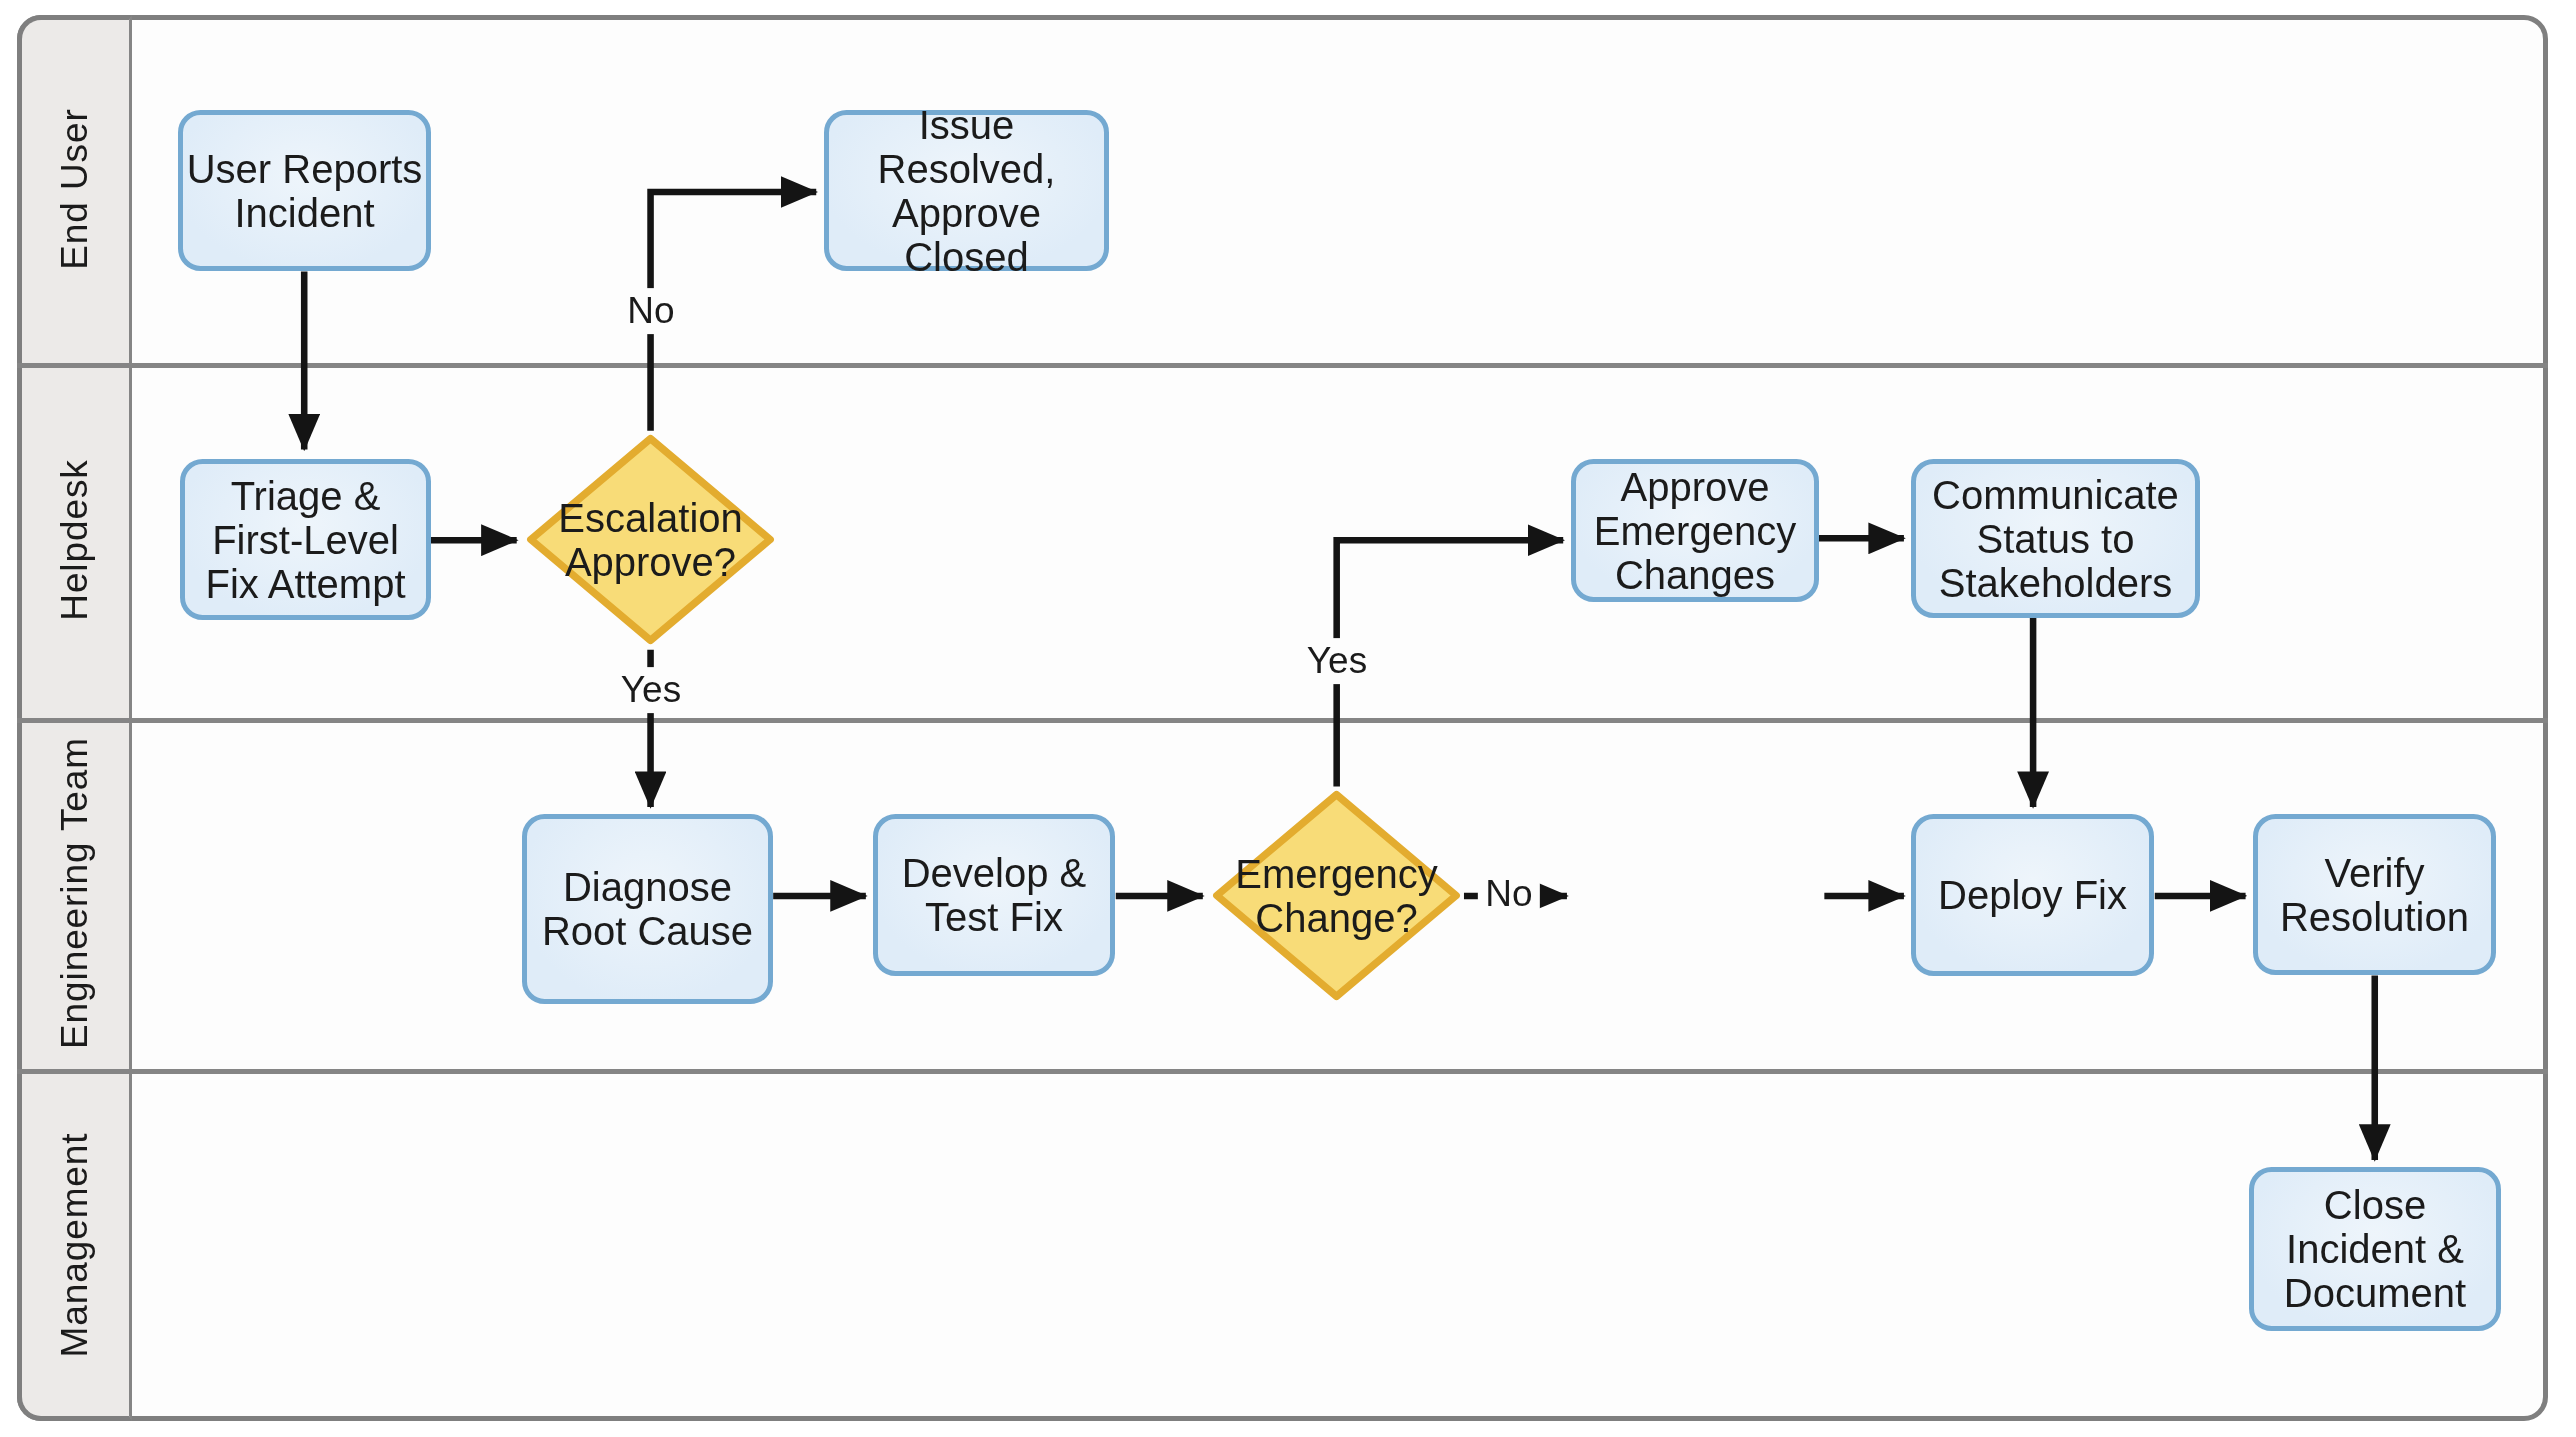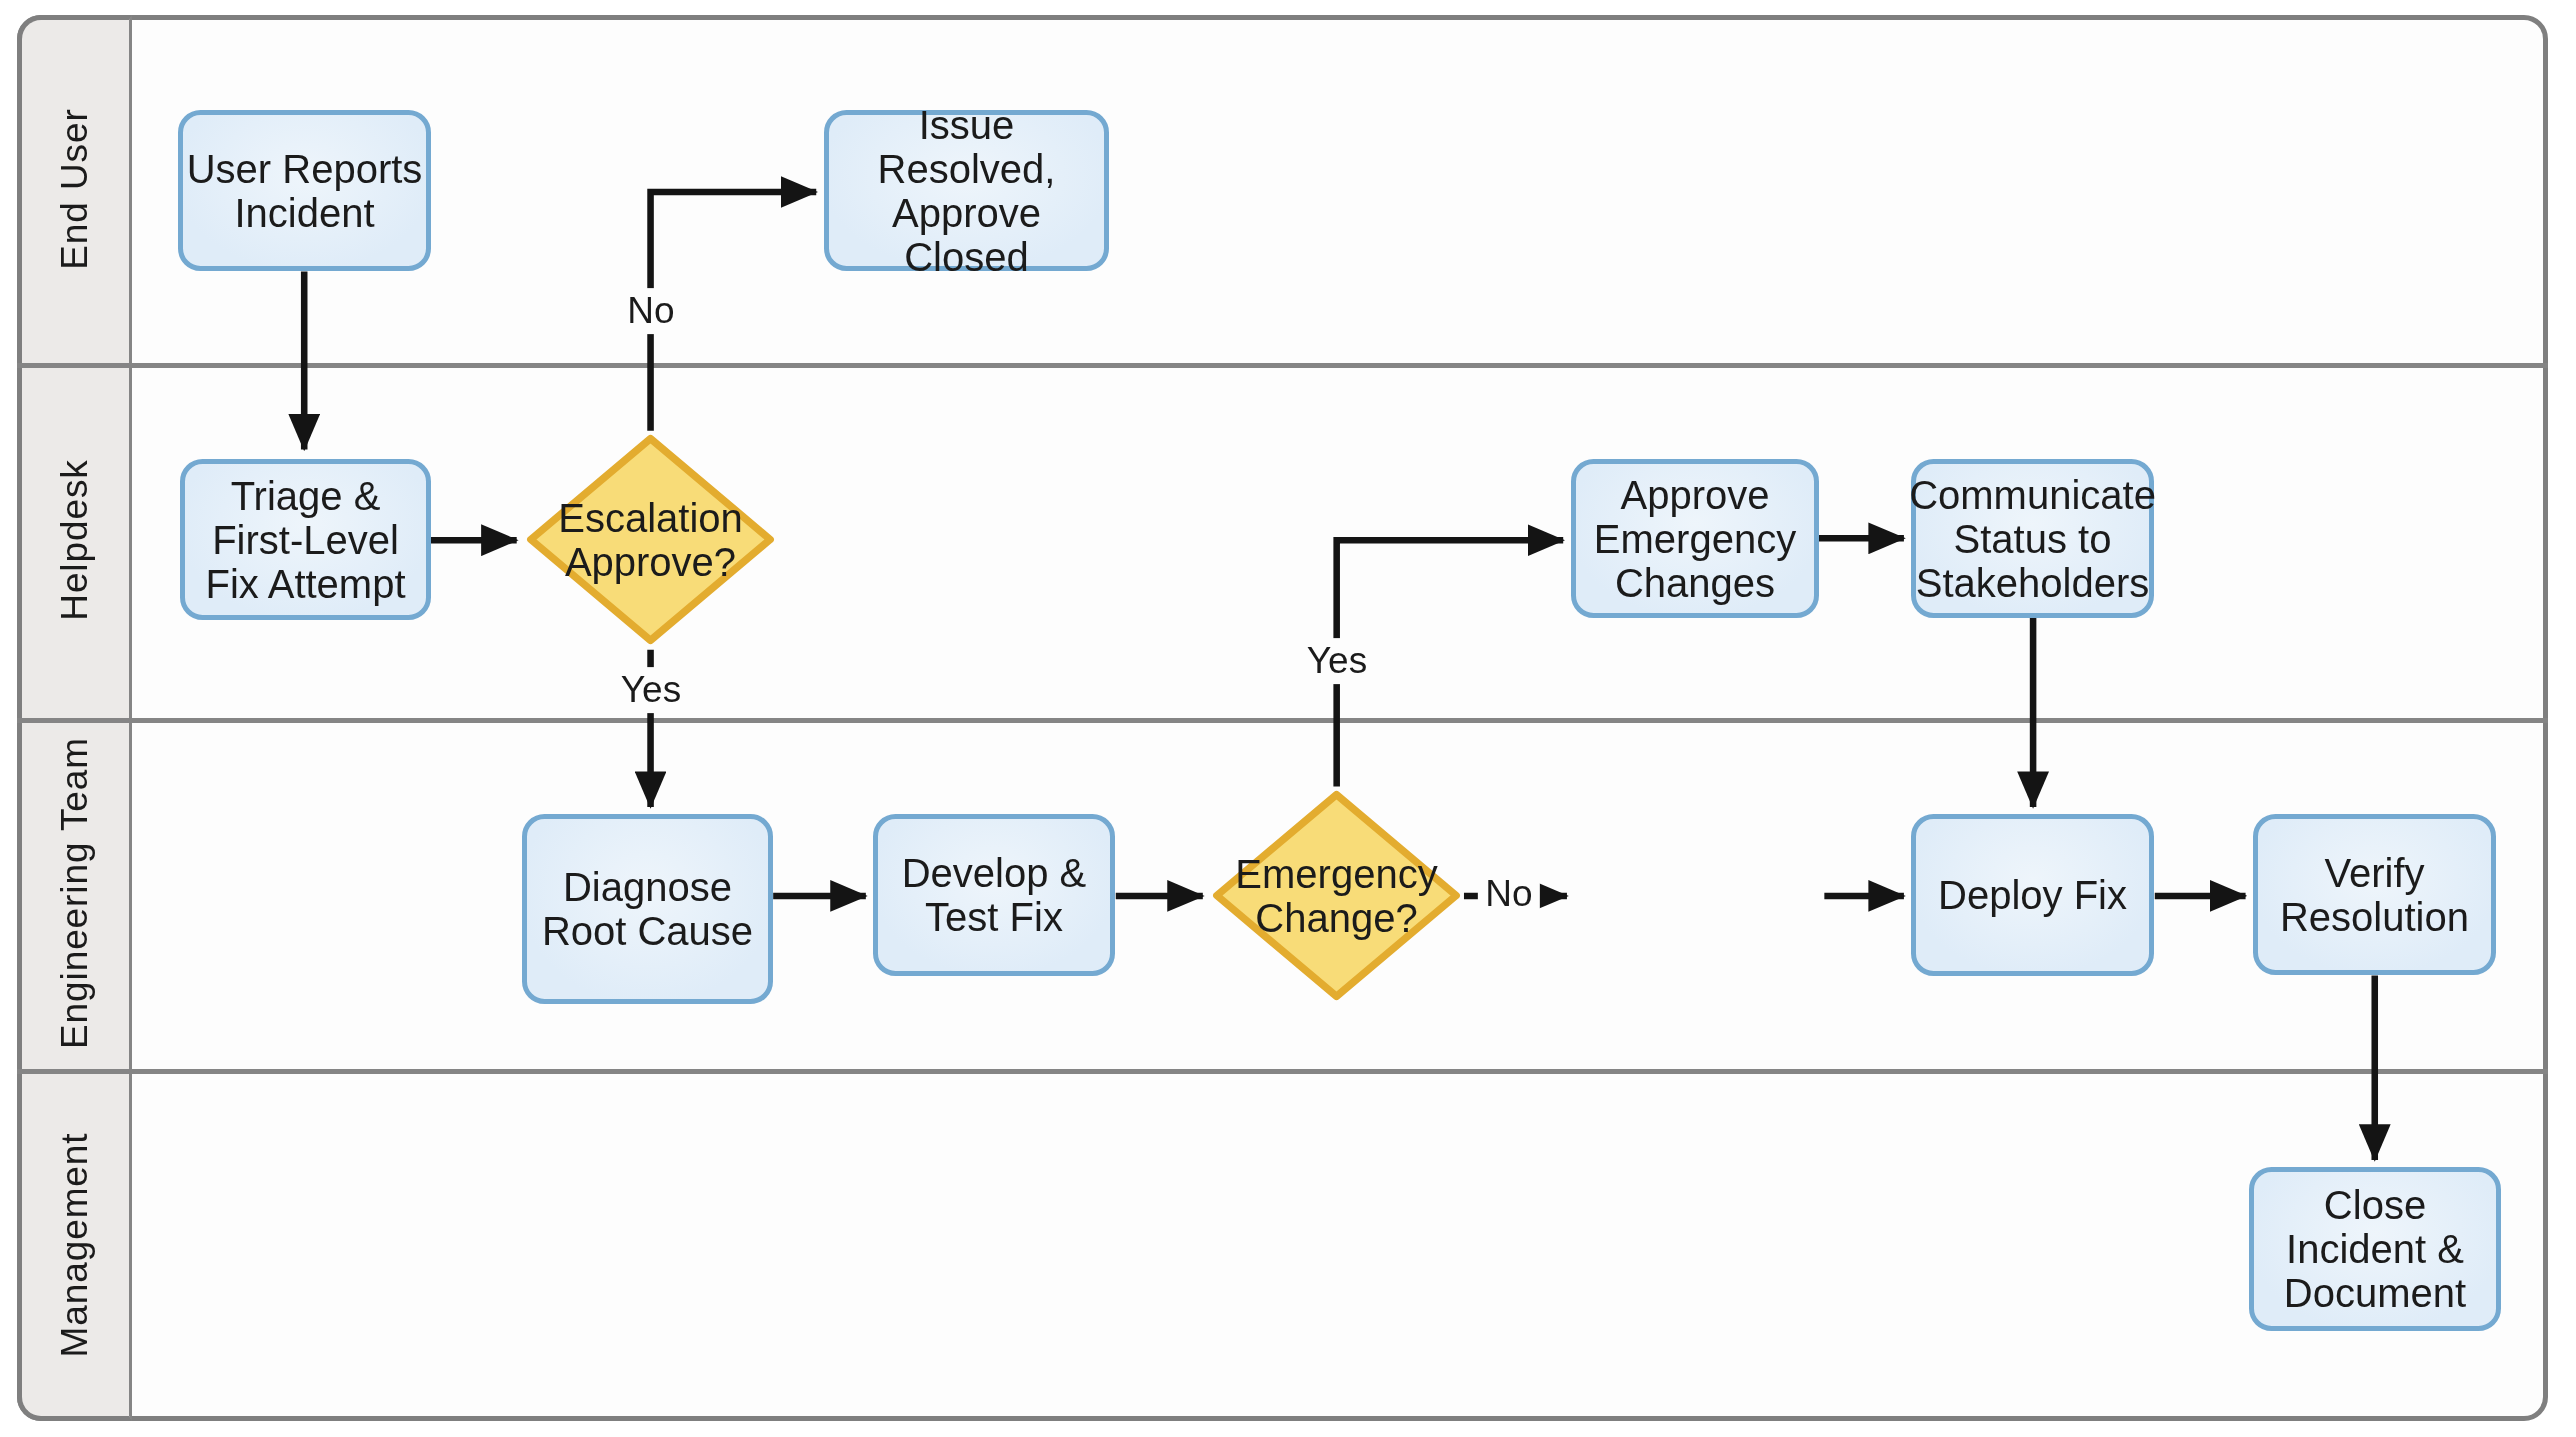--- a/index.html
+++ b/index.html
@@ -136,24 +136,24 @@
   <div class="edge-label" style="left:1509px;top:894px;">No</div>
   <div class="edge-label" style="left:1337px;top:661px;">Yes</div>
 
   <div class="node process" style="left:178px;top:110px;width:253px;height:161px;">User Reports
 Incident</div>
   <div class="node process" style="left:824px;top:110px;width:285px;height:161px;">Issue Resolved,
 Approve Closed</div>
   <div class="node process" style="left:180px;top:459px;width:251px;height:161px;">Triage &amp;
 First-Level
 Fix Attempt</div>
-  <div class="node process" style="left:1571px;top:459px;width:248px;height:159px;">Approve
+  <div class="node process" style="left:1571px;top:459px;width:248px;height:143px;">Approve
 Emergency
 Changes</div>
-  <div class="node process" style="left:1911px;top:459px;width:243px;height:159px;">Communicate
+  <div class="node process" style="left:1911px;top:459px;width:289px;height:159px;">Communicate
 Status to
 Stakeholders</div>
   <div class="node process" style="left:522px;top:814px;width:251px;height:190px;">Diagnose
 Root Cause</div>
   <div class="node process" style="left:873px;top:814px;width:242px;height:162px;">Develop &amp;
 Test Fix</div>
   <div class="node process" style="left:1911px;top:814px;width:243px;height:162px;">Deploy Fix</div>
   <div class="node process" style="left:2253px;top:814px;width:243px;height:161px;">Verify
 Resolution</div>
   <div class="node process" style="left:2249px;top:1167px;width:252px;height:164px;">Close

